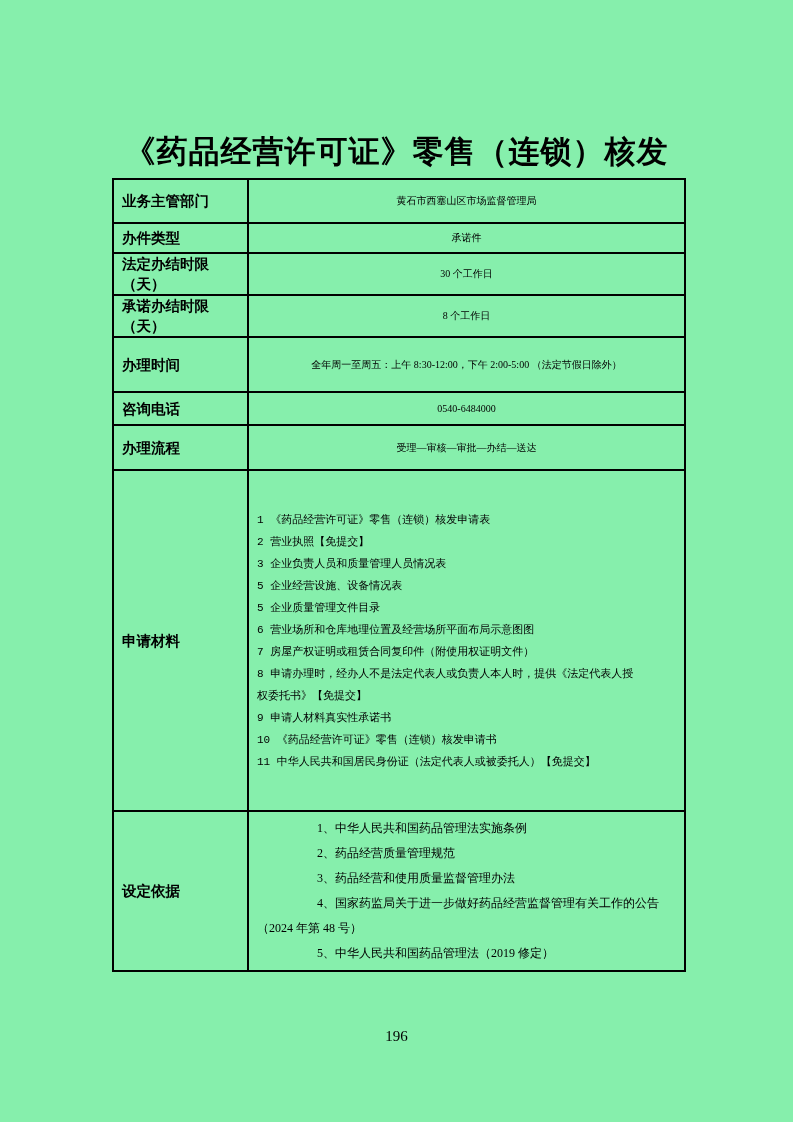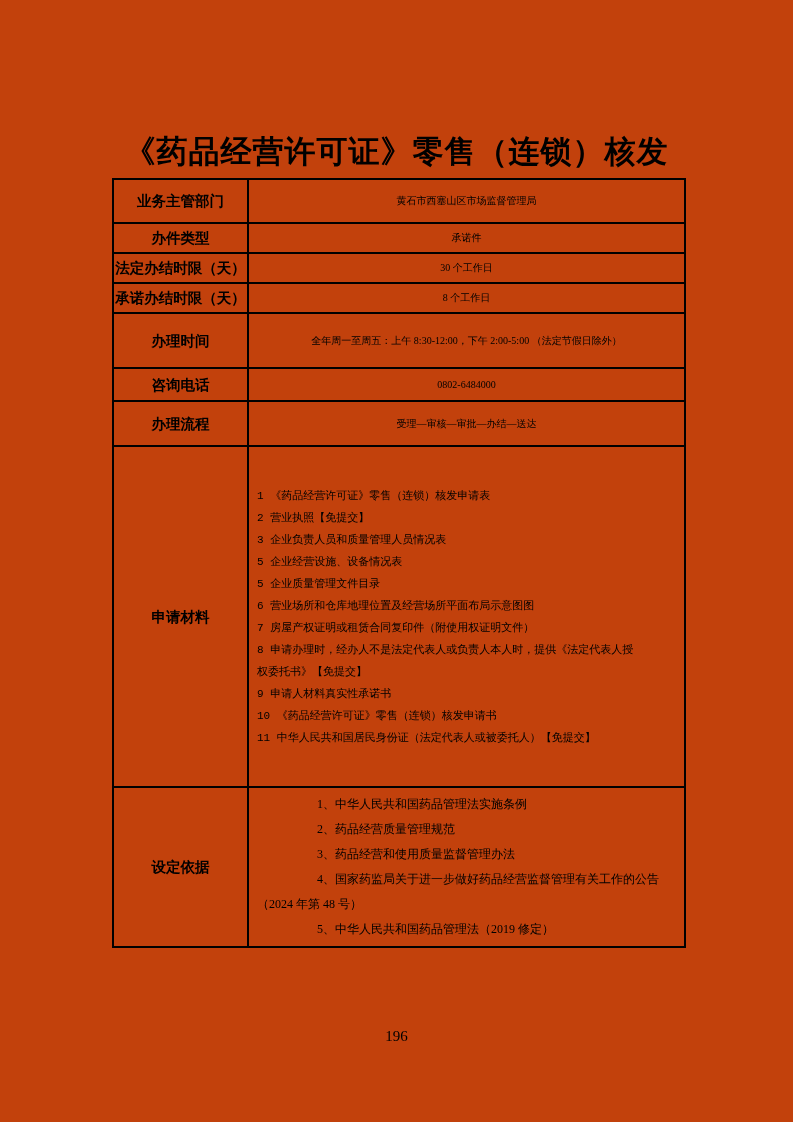--- a/index.html
+++ b/index.html
@@ -4,21 +4,21 @@
 <style>
   html, body {
     margin: 0;
     padding: 0;
     background: #ffffff;
   }
   .page {
     position: relative;
     width: 793px;
     height: 1122px;
-    background: #c2410c;
+    background: #86efac;
     color: #000000;
     font-family: "Liberation Serif", serif;
     overflow: hidden;
   }
   .doc-title {
     position: absolute;
     top: 129px;
     left: 0;
     width: 100%;
     margin: 0;
@@ -40,23 +40,22 @@
     table-layout: fixed;
   }
   table.info td {
     border: 2px solid #000000;
     overflow: hidden;
   }
   td.lbl {
     font-family: "Liberation Sans", sans-serif;
     font-weight: bold;
     font-size: 14.5px;
-    text-align: center;
     vertical-align: middle;
-    padding: 0 1px;
+    padding: 0 8px;
     line-height: 20px;
     margin-top: 27px;
   }
   td.val {
     font-family: "Liberation Serif", serif;
     font-size: 10px;
     text-align: center;
     vertical-align: middle;
     padding: 2px 4px;
     line-height: 24px;
@@ -117,21 +116,21 @@
       <tr style="height:25px">
         <td class="lbl">承诺办结时限（天）</td>
         <td class="val">8 个工作日</td>
       </tr>
       <tr style="height:55px">
         <td class="lbl">办理时间</td>
         <td class="val">全年周一至周五：上午 8:30-12:00，下午 2:00-5:00 （法定节假日除外）</td>
       </tr>
       <tr style="height:33px">
         <td class="lbl">咨询电话</td>
-        <td class="val">0802-6484000</td>
+        <td class="val">0540-6484000</td>
       </tr>
       <tr style="height:45px">
         <td class="lbl">办理流程</td>
         <td class="val">受理—审核—审批—办结—送达</td>
       </tr>
       <tr style="height:341px">
         <td class="lbl">申请材料</td>
         <td class="materials-cell">
           <div>1 《药品经营许可证》零售（连锁）核发申请表</div>
           <div>2 营业执照【免提交】</div>

